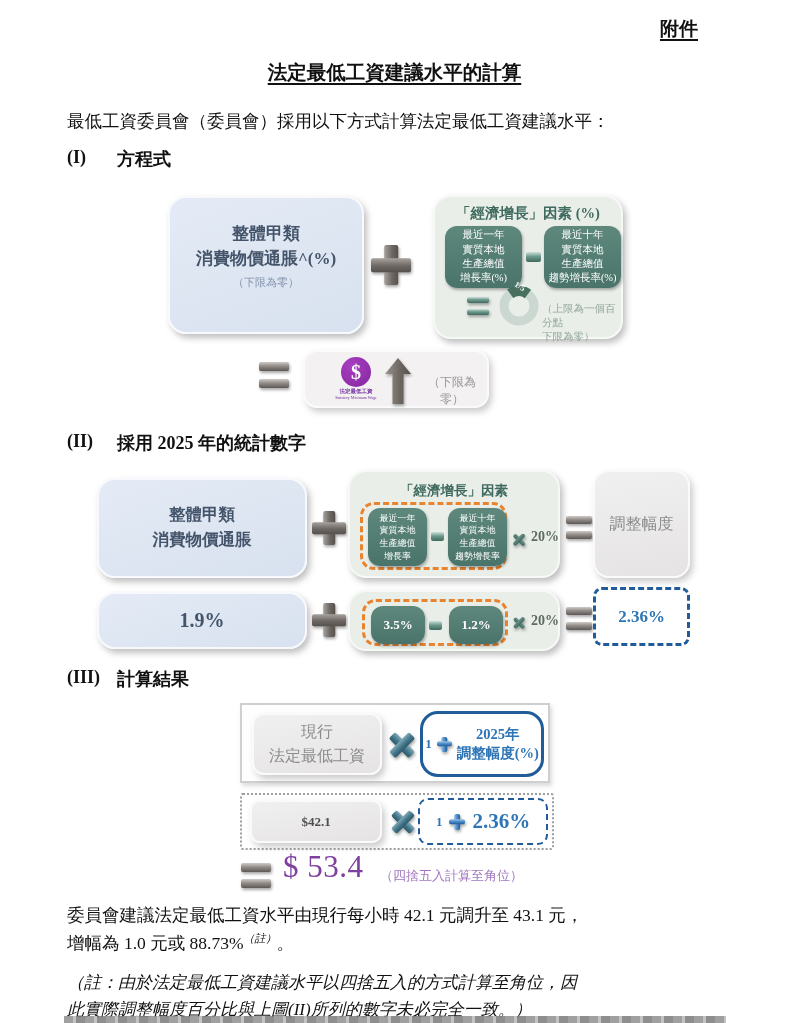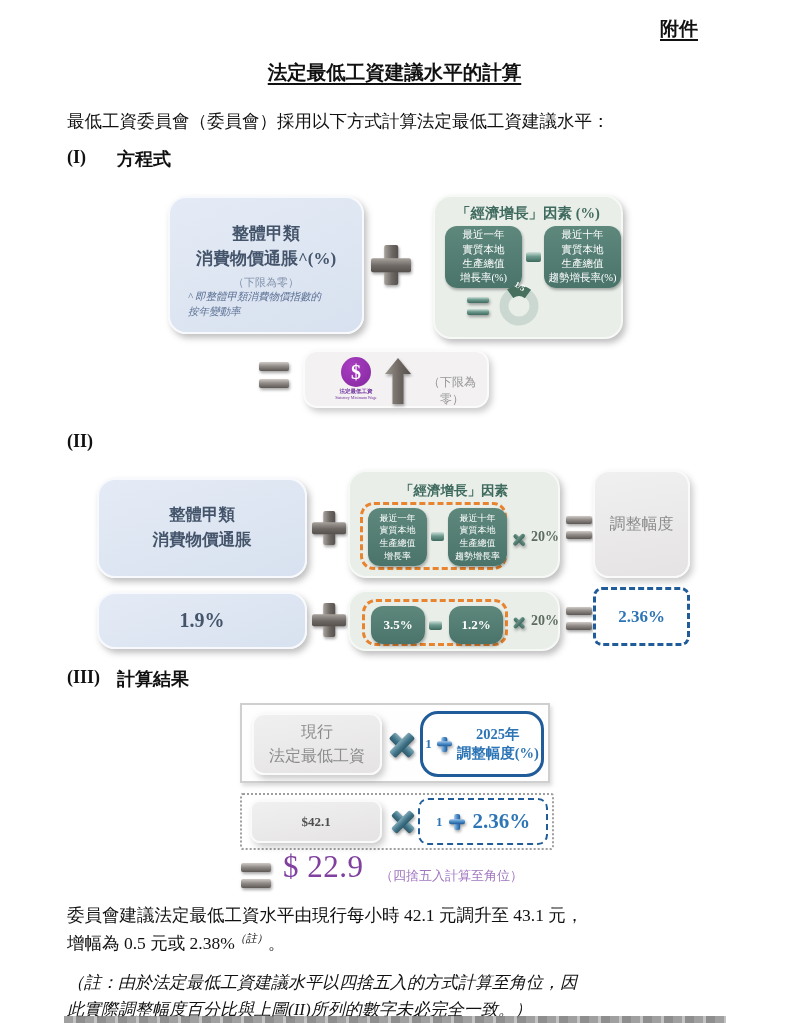--- a/index.html
+++ b/index.html
@@ -68,22 +68,20 @@
   </div>
   <div class="abs" style="left:67px;top:109px;font-size:17.5px;">最低工資委員會（委員會）採用以下方式計算法定最低工資建議水平：</div>
 
   <div class="abs hnum" style="left:67px;top:147px;">(I)</div>
   <div class="abs htit" style="left:117px;top:147px;">方程式</div>
 
   <div class="box box-blue" style="left:168px;top:196px;width:196px;height:138px;">
     <div class="pre" style="font-size:17px;font-weight:600;line-height:1.45;margin-top:-18px;">整體甲類
 消費物價通脹^(%)</div>
     <div style="font-size:11px;color:#8494ad;margin-top:3px;">（下限為零）</div>
-    <div class="pre" style="position:absolute;left:18px;bottom:12px;font-size:10.5px;font-style:italic;color:#5a6f93;text-align:left;line-height:1.5;">^ 即整體甲類消費物價指數的
-按年變動率</div>
   </div>
 
   <div class="sym plus-grey" style="left:371px;top:245px;width:40px;height:40px;">
       <i class="v"></i>
       <i class="h"></i>
     </div>
 
   <div class="box box-green" style="left:433px;top:195px;width:190px;height:144px;justify-content:flex-start;">
     <div style="margin-top:7px;font-size:14.5px;font-weight:600;color:#3f6a5e;">「經濟增長」因素 (%)</div>
     <div class="box-dgreen pre" style="left:10px;top:29px;width:77px;height:62px;font-size:10.5px;line-height:1.38;">最近一年
@@ -99,20 +97,22 @@
         <i class="t"></i>
         <i class="bm"></i>
       </div>
     <div class="abs" style="left:60px;top:84px;width:48px;height:48px;">
       <svg width="48" height="48" viewBox="0 0 48 48">
         <circle cx="24" cy="25" r="15" fill="none" stroke="#cbd8d1" stroke-width="9"></circle>
         <circle cx="24" cy="25" r="15" fill="none" stroke="#47705f" stroke-width="10.5" stroke-dasharray="18.85 75.4" transform="rotate(-126 24 25)"></circle>
       </svg>
       <div class="abs" style="left:17px;top:0px;width:16px;text-align:center;transform:rotate(32deg);font-size:8.5px;font-weight:bold;color:#fff;">1/5</div>
     </div>
+    <div class="abs pre" style="left:107px;top:105px;font-size:10.5px;color:#93a89e;line-height:1.35;text-align:left;">（上限為一個百分點
+下限為零）</div>
   </div>
 
   <div class="sym eq eq-grey" style="left:259px;top:362px;width:30px;height:26px;">
       <i class="t"></i>
       <i class="bm"></i>
     </div>
 
   <div class="box" style="left:303px;top:350px;width:186px;height:58px;background:#f3f1f1;border:2px solid #fbfbfb;border-radius:14px;box-shadow:3px 4px 6px rgba(90,90,90,.3);">
     <div class="abs" style="left:28px;top:5px;width:46px;display:flex;flex-direction:column;align-items:center;">
       <div class="logo-circle">$</div>
@@ -126,20 +126,21 @@
             <stop offset="0.55" stop-color="#6e6762"></stop>
             <stop offset="1" stop-color="#55504c"></stop>
       </linearGradient>
         </defs>
       <path d="M13 0 L26 16 H18.5 V46 H7.5 V16 H0 Z" fill="url(#ag)"></path>
     </svg>
     <div class="abs" style="left:112px;top:22px;font-size:12px;color:#969696;">（下限為零）</div>
   </div>
 
   <div class="abs hnum" style="left:67px;top:431px;">(II)</div>
+  <div class="abs htit" style="left:117px;top:431px;">採用 2025 年的統計數字</div>
 
   <div class="box box-blue pre" style="left:97px;top:478px;width:210px;height:100px;font-size:16.5px;font-weight:600;line-height:1.5;">整體甲類
 消費物價通脹</div>
 
   <div class="sym plus-grey" style="left:312px;top:511px;width:34px;height:34px;">
       <i class="v"></i>
       <i class="h"></i>
     </div>
 
   <div class="box box-green" style="left:348px;top:470px;width:212px;height:108px;justify-content:flex-start;">
@@ -230,26 +231,26 @@
           <i class="h"></i>
         </span>
       <span style="font-size:21px;font-weight:bold;color:#2e75b6;">2.36%</span>
     </div>
   </div>
 
   <div class="sym eq eq-grey" style="left:241px;top:863px;width:30px;height:25px;">
       <i class="t"></i>
       <i class="bm"></i>
     </div>
-  <div class="abs" style="left:283px;top:849px;font-size:31px;color:#8040a0;letter-spacing:.5px;">$ 22.9</div>
+  <div class="abs" style="left:283px;top:849px;font-size:31px;color:#8040a0;letter-spacing:.5px;">$ 53.4</div>
   <div class="abs" style="left:380px;top:867px;font-size:13px;color:#a077c0;">（四捨五入計算至角位）</div>
 
   <div class="abs" style="left:67px;top:902px;width:662px;font-size:17.5px;line-height:1.5;">委員會建議法定最低工資水平由現行每小時 42.1 元調升至 43.1 元，</div>
   <div class="abs" style="left:67px;top:930px;width:662px;font-size:17.5px;line-height:1.5;">
-    <span>增幅為 0.5 元或 2.38%</span><sup style="font-size:11px;font-style:italic;">（註）</sup><span>。</span>
+    <span>增幅為 1.0 元或 88.73%</span><sup style="font-size:11px;font-style:italic;">（註）</sup><span>。</span>
   </div>
 
   <div class="abs" style="left:67px;top:998px;width:680px;font-size:17px;font-style:italic;">此實際調整幅度百分比與上圖(II)所列的數字未必完全一致。）</div>
   <div class="abs" style="left:67px;top:971px;width:680px;font-size:17px;font-style:italic;">（註：由於法定最低工資建議水平以四捨五入的方式計算至角位，因</div>
 
   <div class="abs cutoff" style="left:64px;top:1016px;width:662px;height:7px;"></div>
 
 </div>
 
 </body></html>

